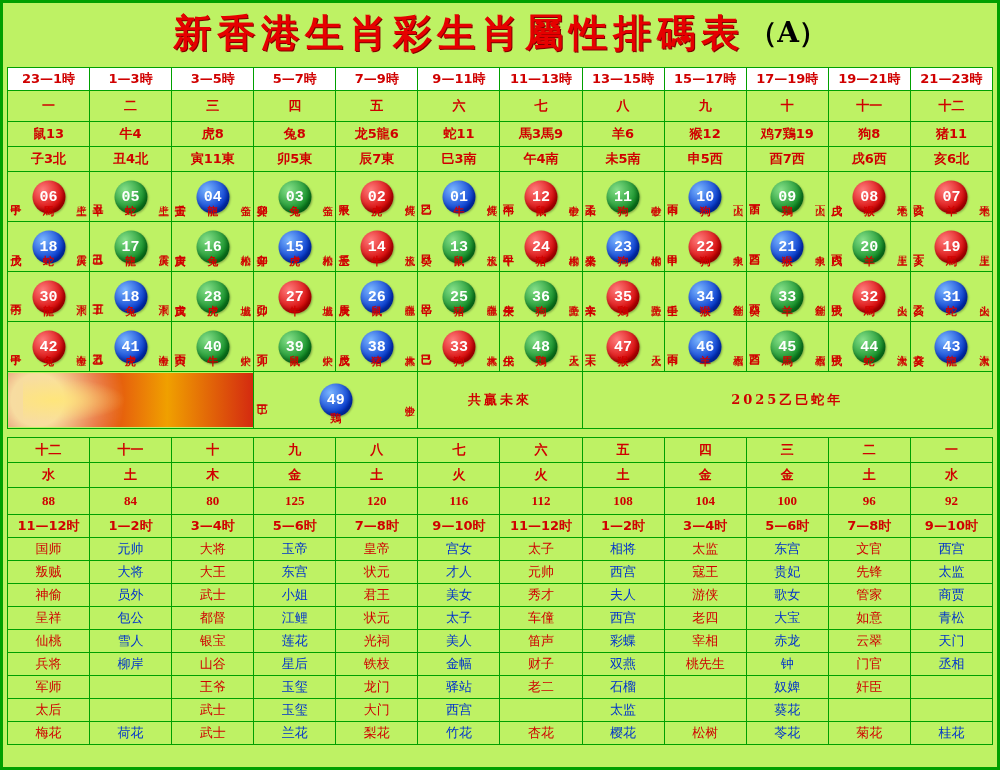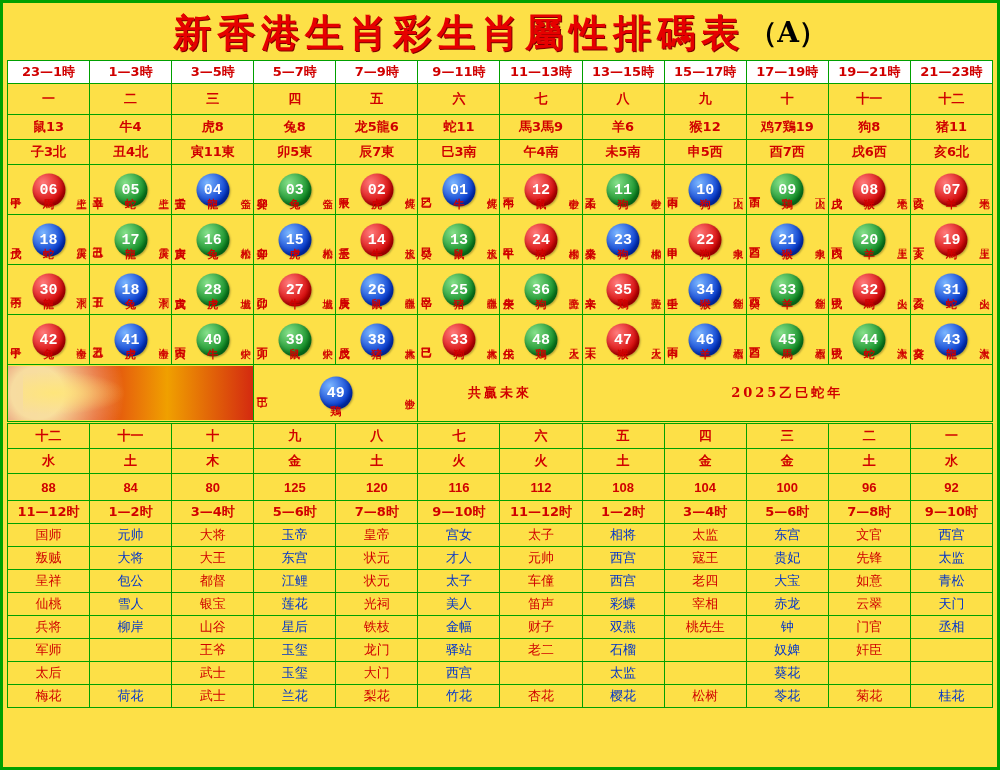--- a/index.html
+++ b/index.html
@@ -3,42 +3,42 @@
 <meta charset="utf-8">
 <style>
   html,body{margin:0;padding:0;}
   body{
     width:1000px;height:770px;overflow:hidden;
     background:#ffffff;
     font-family:"DejaVu Sans","Liberation Sans",sans-serif;
   }
   .page{
     position:relative;width:1000px;height:770px;
-    background:#fde047;
+    background:#bef264;
     box-sizing:border-box;
     border:3px solid #00a000;
   }
   
   .title-bar{
     height:52px;display:flex;align-items:center;justify-content:center;
     gap:4px;padding-top:4px;
   }
   .title-main{
     font-family:"DejaVu Serif","Liberation Serif",serif;
     font-size:38px;font-weight:bold;color:#e60000;
     letter-spacing:6px;
     text-shadow:1px 1px 0 #800000;
   }
   .title-suffix{
     font-family:"DejaVu Serif","Liberation Serif",serif;
     font-size:28px;font-weight:bold;color:#000000;
   }
   
   table.grid{
-    border-collapse:collapse;width:986px;margin:1px auto;table-layout:fixed;
+    border-collapse:collapse;width:986px;margin:8px auto;table-layout:fixed;
   }
   table.grid td{
     border:1px solid #00a000;
     text-align:center;vertical-align:middle;
     font-size:13px;color:#d00000;
     padding:1px 0;
     white-space:nowrap;
   }
   .hour-row td{font-size:12.5px;color:#0033cc;font-weight:bold;height:20px;background:#ffffff;}
   .num-row td{font-family:"DejaVu Serif","Liberation Serif",serif;font-size:22px;font-weight:bold;color:#d00000;height:28px;}
@@ -94,21 +94,21 @@
     font-family:"DejaVu Serif","Liberation Serif",serif;
     font-size:27px;font-weight:bold;color:#006400;letter-spacing:3px;
   }
   .year-txt{
     font-family:"DejaVu Serif","Liberation Serif",serif;
     font-size:30px;font-weight:bold;color:#0000cc;letter-spacing:3px;
   }
   
   .five-row td{font-size:15px;font-weight:bold;color:#d00000;height:22px;}
   .five-lbl td{font-size:14px;font-weight:bold;color:#0033cc;height:22px;}
-  .agearow td{font-family:Liberation Sans, sans-serif;font-size:17px;font-weight:bold;color:#0033cc;height:24px;}
+  .agearow td{font-family:Liberation Serif, serif;font-size:17px;font-weight:bold;color:#0033cc;height:24px;}
   .hour2-row td{font-size:12px;font-weight:bold;color:#d00000;height:20px;}
   .stem-row td{font-size:14px;font-weight:bold;color:#0033cc;height:22px;}
   .name-row td{font-size:13px;height:20px;color:#d00000;}
   .name-row td.blue{color:#0033cc;}
 </style>
 </head>
 <body>
 
 <div class="page">
 
@@ -664,20 +664,34 @@
           <td class="blue">东宫</td>
           <td>状元</td>
           <td class="blue">才人</td>
           <td>元帅</td>
           <td class="blue">西宫</td>
           <td>寇王</td>
           <td class="blue">贵妃</td>
           <td>先锋</td>
           <td class="blue">太监</td>
         </tr>
+      <tr class="name-row" id="namerow2">
+          <td>神偷</td>
+          <td class="blue">员外</td>
+          <td>武士</td>
+          <td class="blue">小姐</td>
+          <td>君王</td>
+          <td class="blue">美女</td>
+          <td>秀才</td>
+          <td class="blue">夫人</td>
+          <td>游侠</td>
+          <td class="blue">歌女</td>
+          <td>管家</td>
+          <td class="blue">商贾</td>
+        </tr>
       <tr class="name-row" id="namerow3">
           <td>呈祥</td>
           <td class="blue">包公</td>
           <td>都督</td>
           <td class="blue">江鲤</td>
           <td>状元</td>
           <td class="blue">太子</td>
           <td>车僮</td>
           <td class="blue">西宫</td>
           <td>老四</td>

